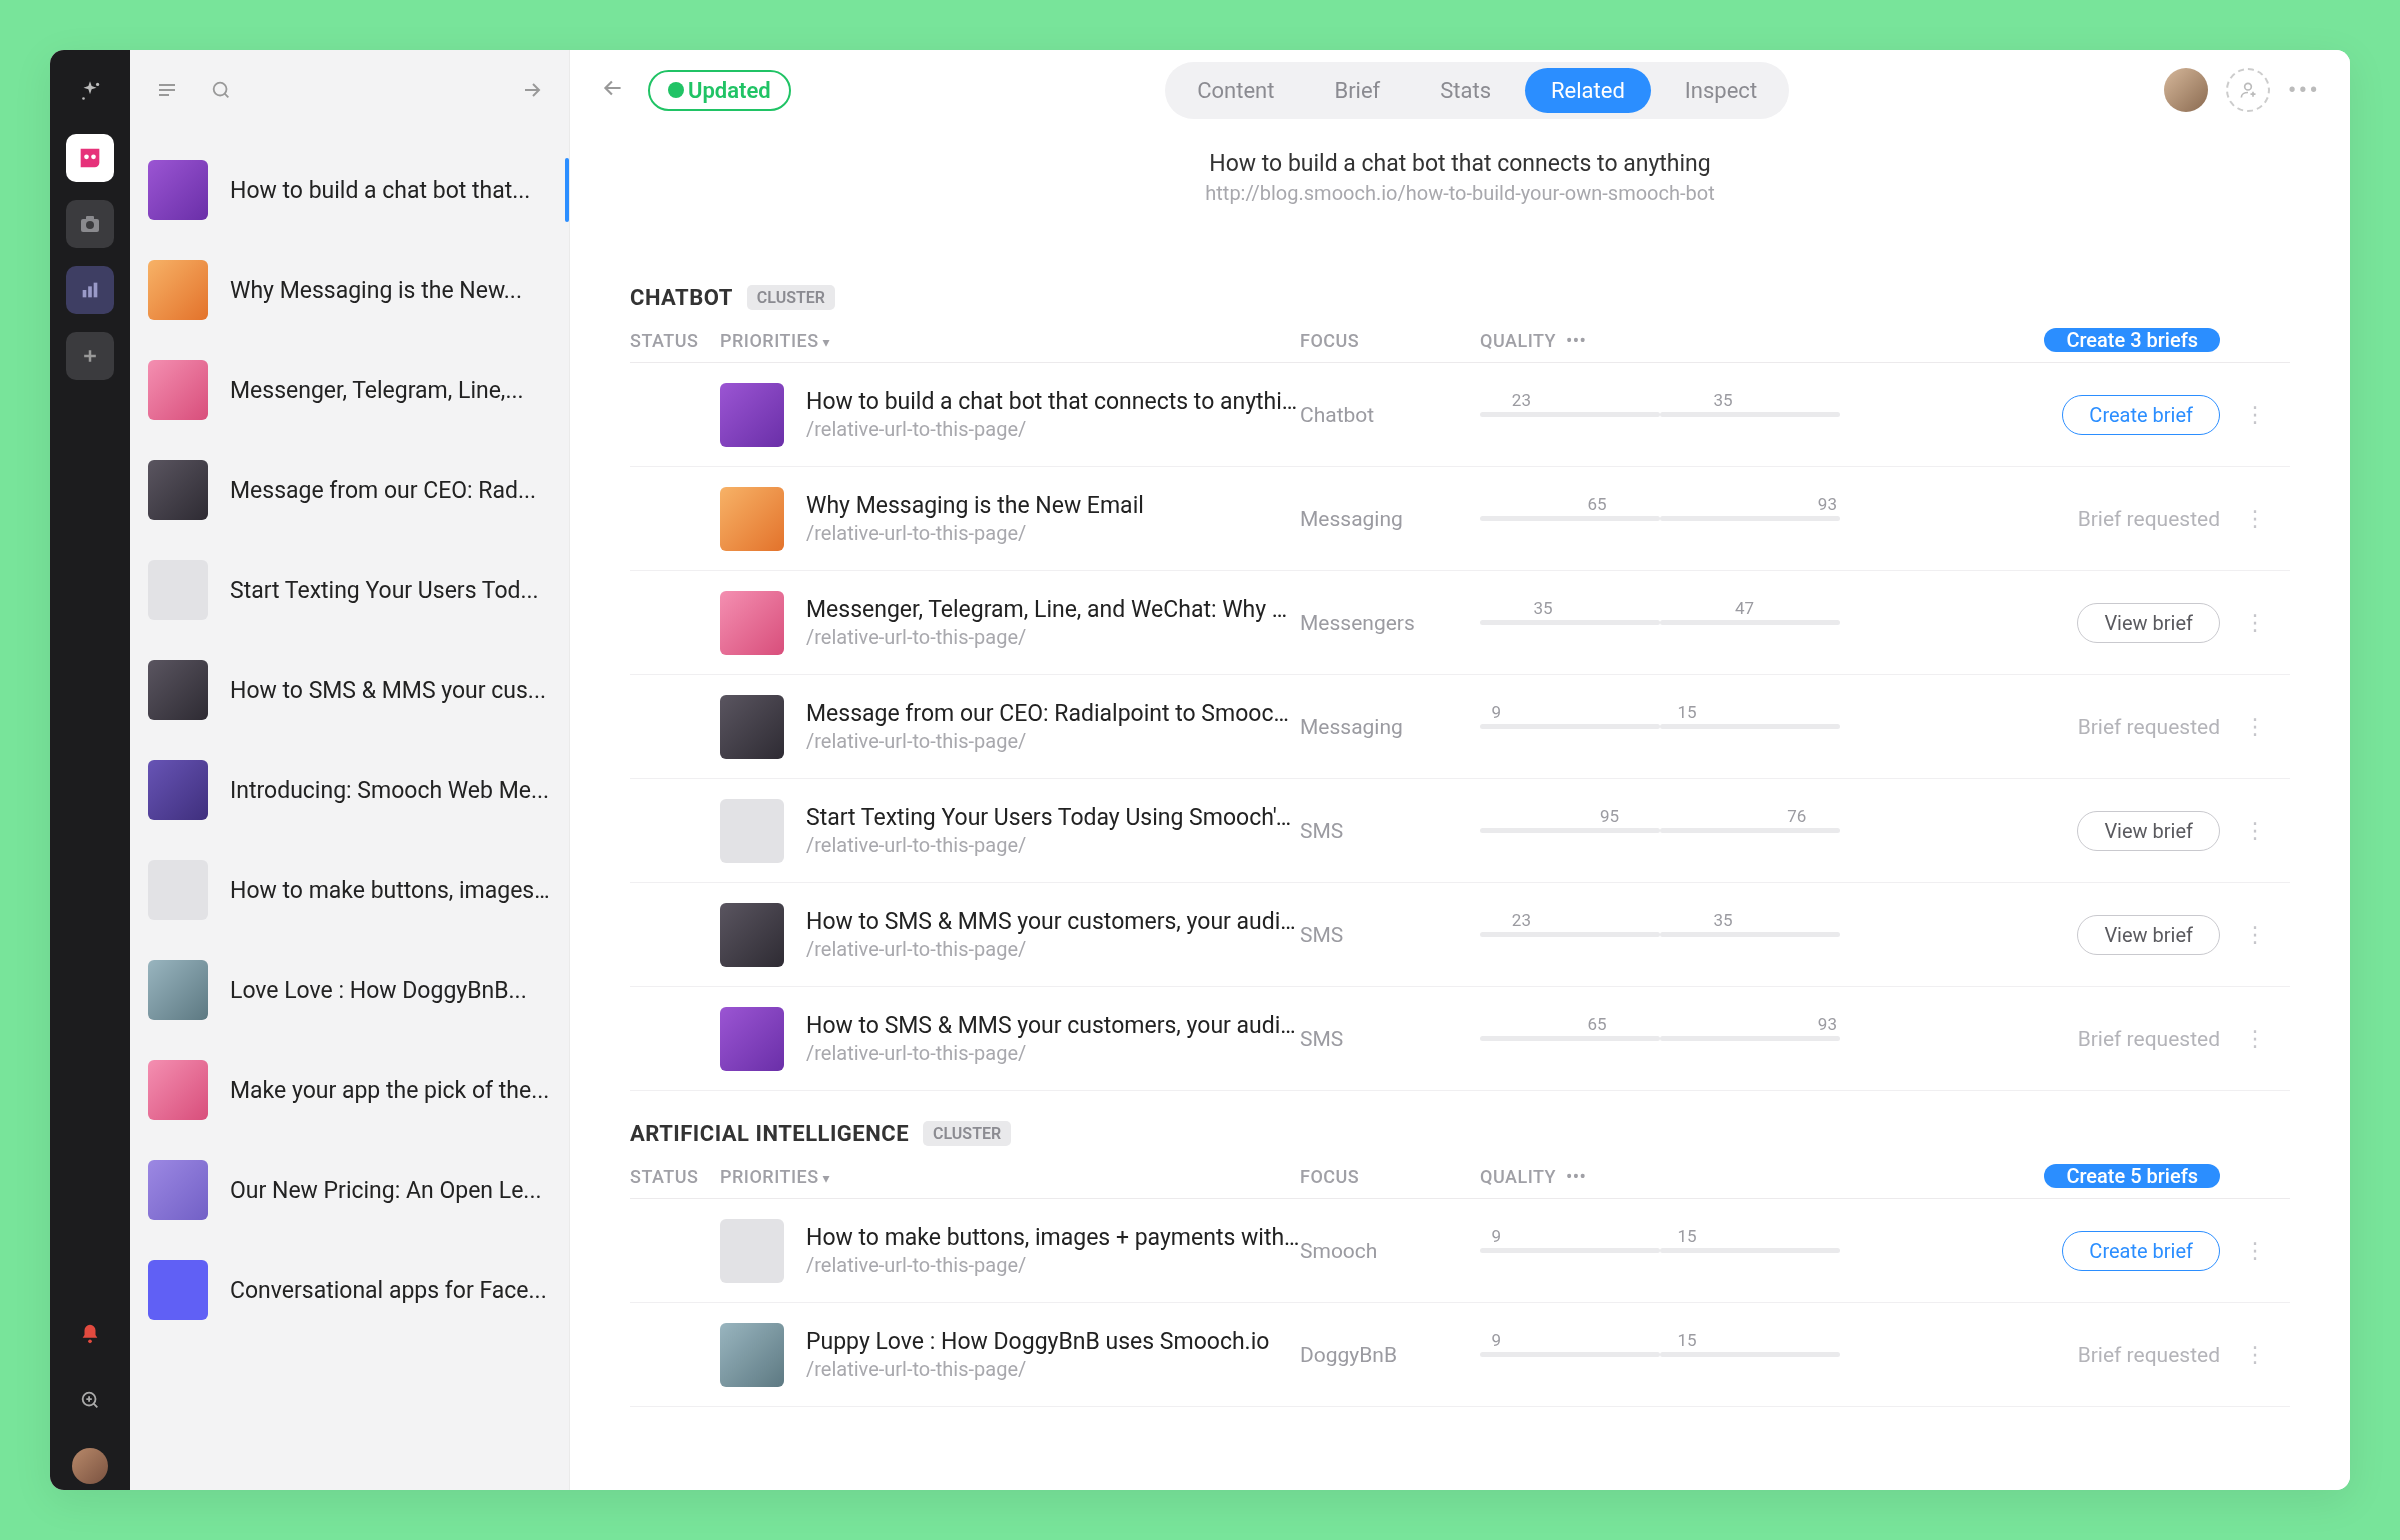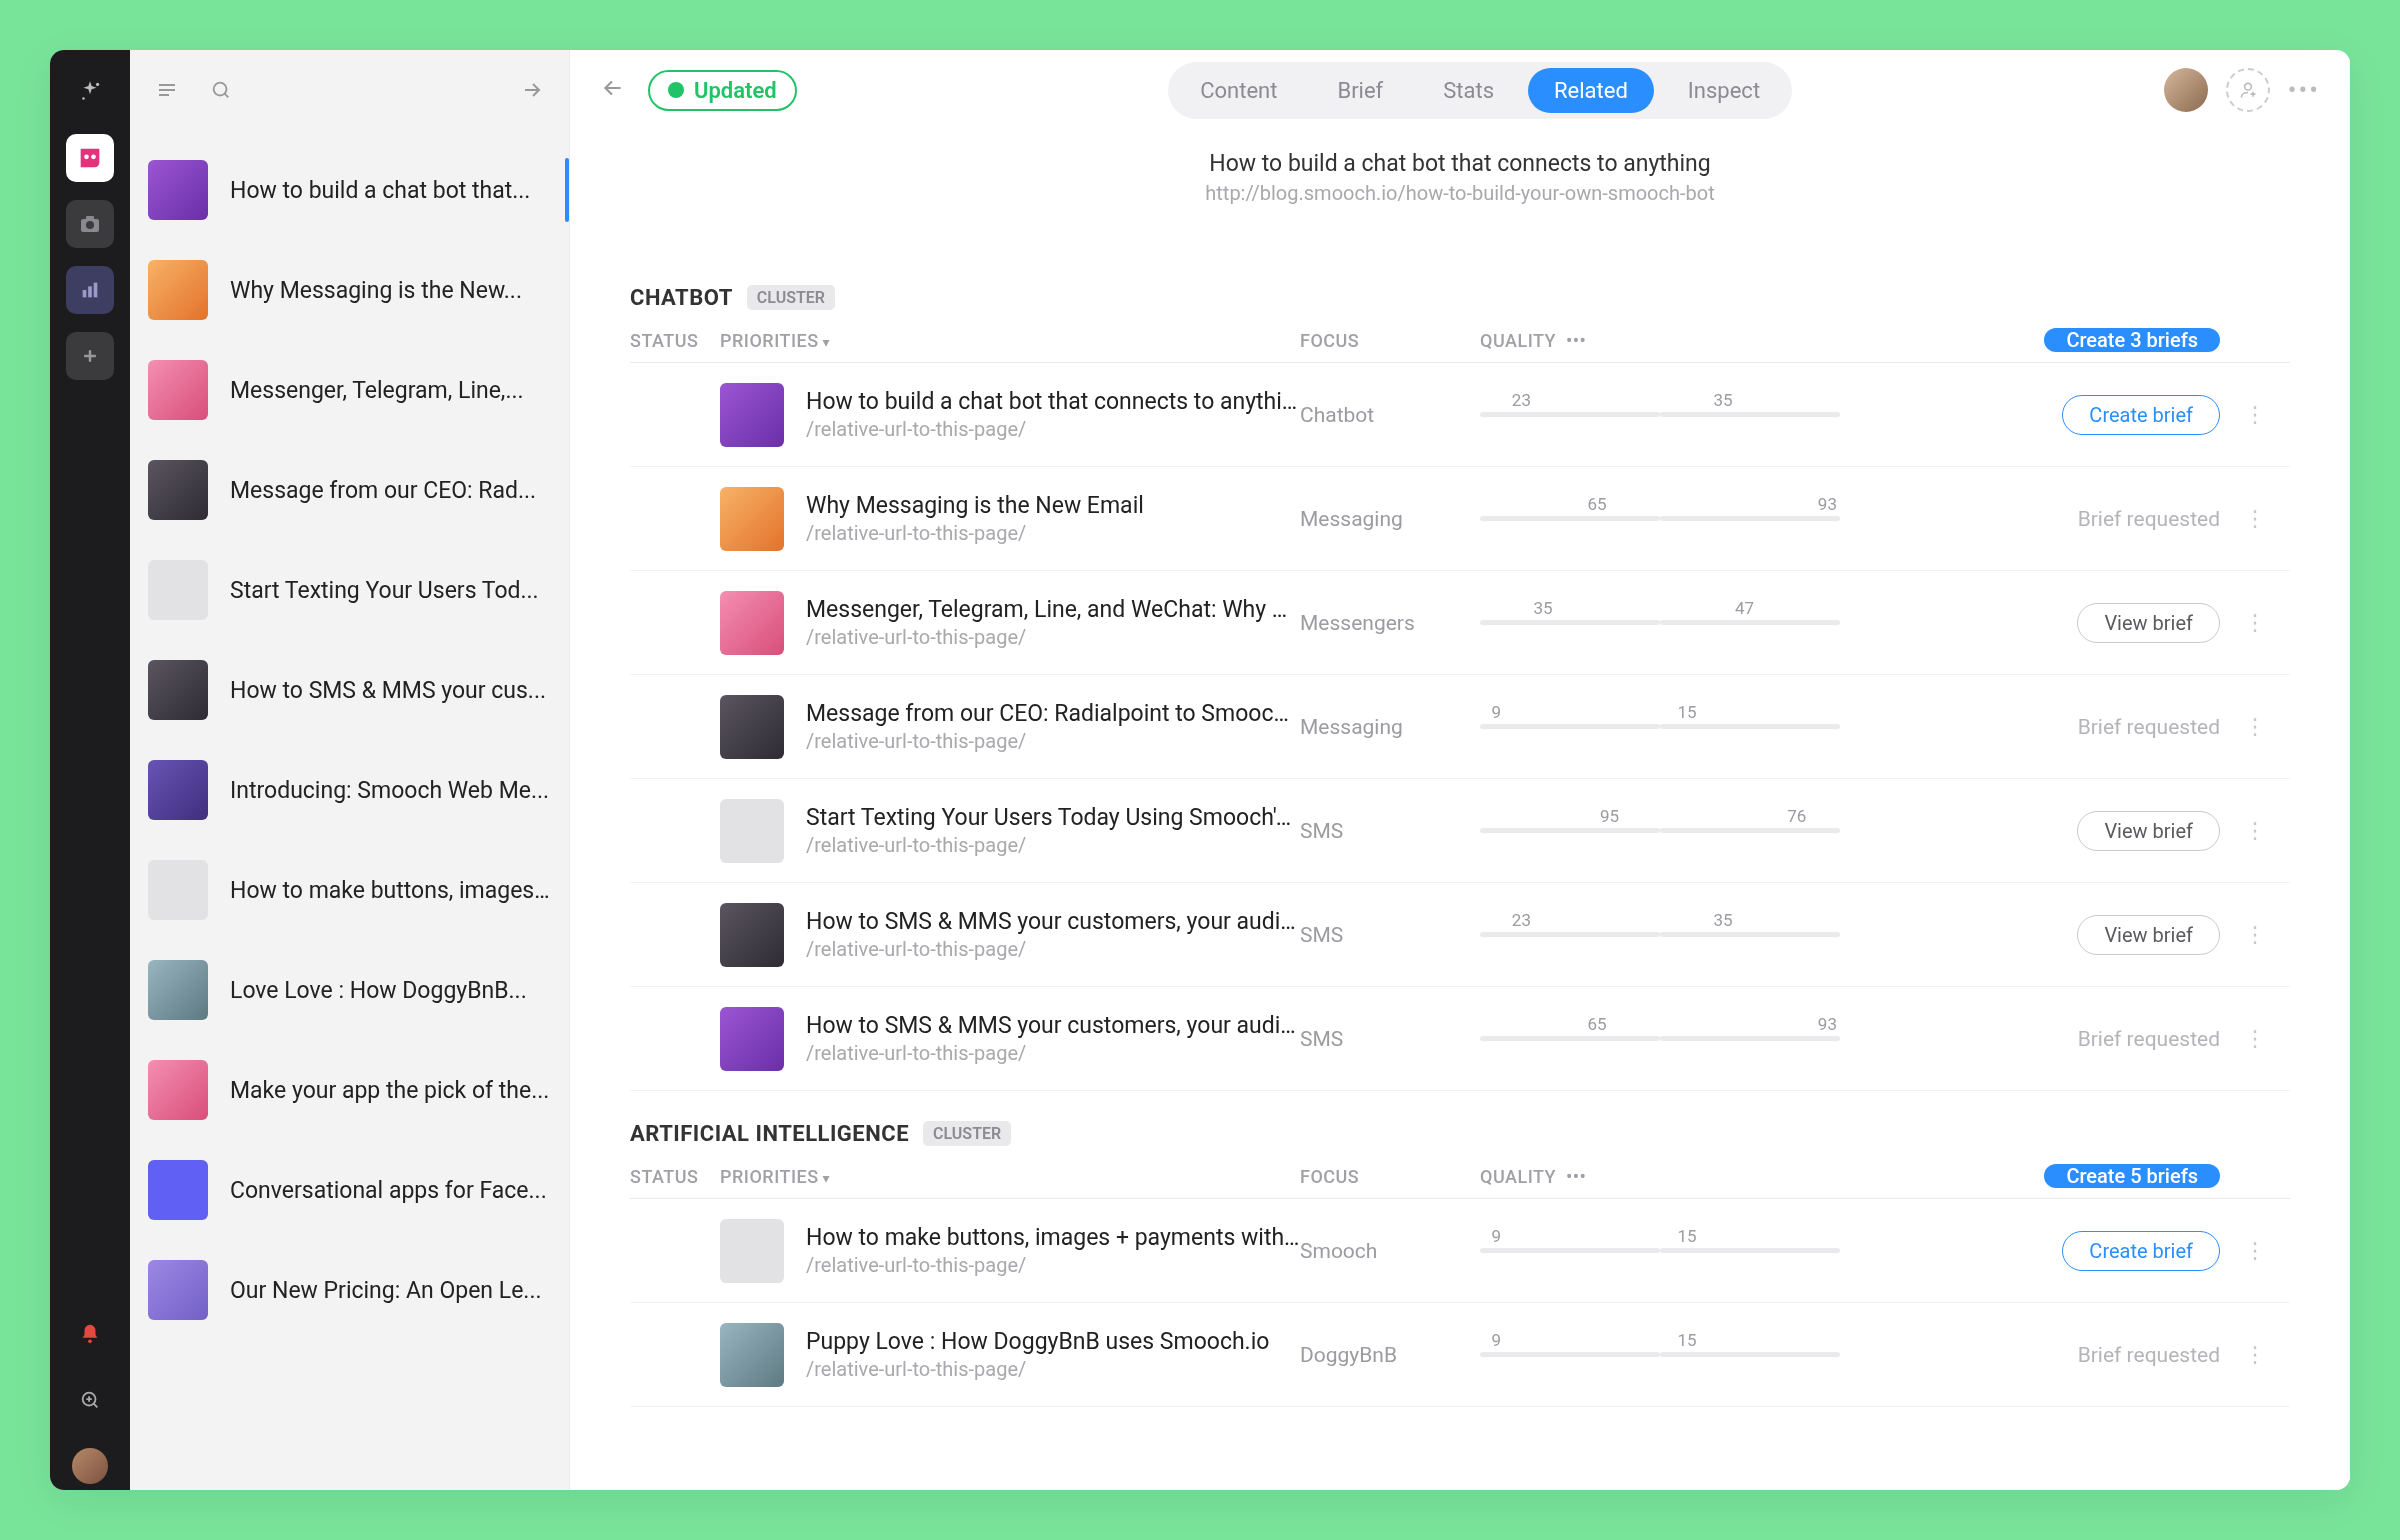--- a/index.html
+++ b/index.html
@@ -106,21 +106,21 @@
   height: 80px;
   display: flex;
   align-items: center;
   padding: 0 30px;
   gap: 22px;
 }
 .back-btn { color: #888; cursor: pointer; }
 .pill {
   display: flex;
   align-items: center;
-  gap: 10px;
+  gap: 4px;
   border: 2px solid #20c365;
   border-radius: 30px;
   padding: 6px 18px;
   font-size: 22px;
   color: #20c365;
   font-weight: 600;
 }
 .pill .dot { width: 16px; height: 16px; border-radius: 50%; background: #20c365; }
 .tabs {
   margin: 0 auto;
@@ -411,26 +411,26 @@
         </div>
         <div class="side-item">
     <div class="side-thumb tc-photo"></div>
     <div class="side-title">Love Love : How DoggyBnB...</div>
         </div>
         <div class="side-item">
     <div class="side-thumb tc-pink"></div>
     <div class="side-title">Make your app the pick of the...</div>
         </div>
         <div class="side-item">
+    <div class="side-thumb tc-lpurp"></div>
+    <div class="side-title">Our New Pricing: An Open Le...</div>
+        </div>
+        <div class="side-item">
     <div class="side-thumb tc-blue"></div>
     <div class="side-title">Conversational apps for Face...</div>
-        </div>
-        <div class="side-item">
-    <div class="side-thumb tc-lpurp"></div>
-    <div class="side-title">Our New Pricing: An Open Le...</div>
         </div>
       </div>
   </div>
 
   <div class="main">
     <div class="main-header">
       <div class="back-btn">
         <svg width="26" height="26" viewBox="0 0 24 24" stroke="#999" stroke-width="2" fill="none">
             <path d="M19 12H5M11 6l-6 6 6 6"></path>
           </svg>

